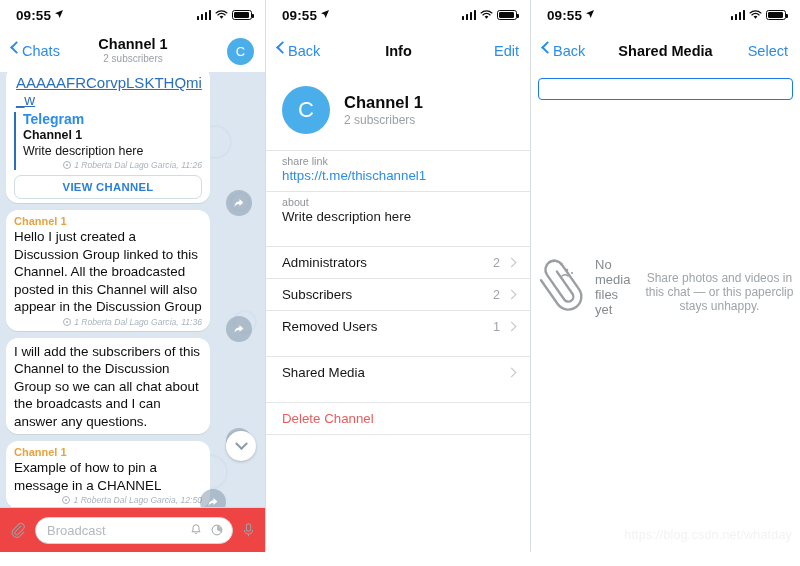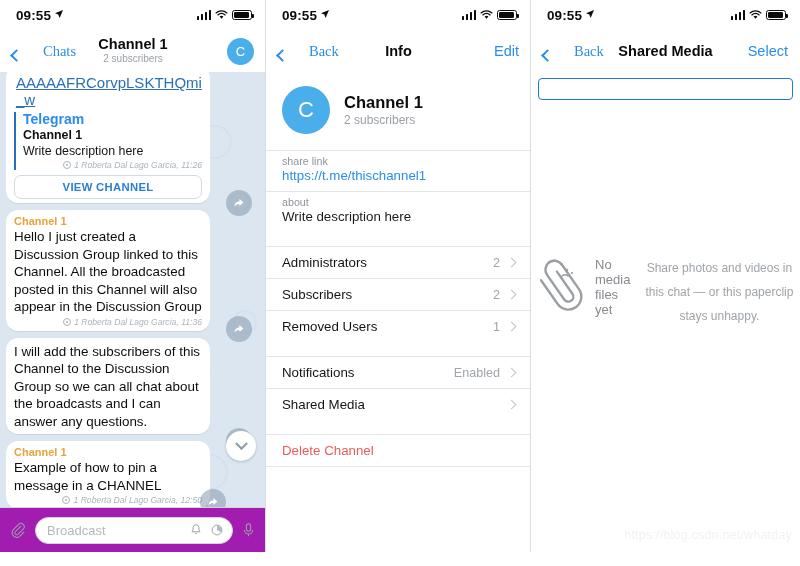--- a/index.html
+++ b/index.html
@@ -33,21 +33,21 @@
   .sig i:nth-child(4) { height: 10px; }
   .batt { width: 20px; height: 10px; border: 1.2px solid #0b0b0b; border-radius: 2.6px; position: relative; }
   .batt::after { content:""; position:absolute; right:-3px; top:3px; width:1.6px; height:4px; background:#0b0b0b; border-radius:0 1px 1px 0; }
   .batt i { position:absolute; left:1.2px; top:1.2px; bottom:1.2px; width: 15px; background:#0b0b0b; border-radius:1.2px; display:block; }
 
   
   .navbar {
     height: 42px; display: flex; align-items: center;
     padding: 0 12px; background: #ffffff; position: relative;
   }
-  .nav-back { display: flex; align-items: flex-end; gap: 21px; color: #2b8ceb; font-size: 14.5px; cursor: pointer; z-index:2;font-family:Liberation Serif, serif;}
+  .nav-back { display: flex; align-items: flex-start; gap: 0; color: #2b8ceb; font-size: 14.5px; cursor: pointer; z-index:2;}
   .chev-left { width: 9px; height: 9px; border-left: 2.1px solid #2b8ceb; border-bottom: 2.1px solid #2b8ceb; transform: rotate(45deg); display:block; margin-right:1px;}
   .nav-title-wrap { position: absolute; left: 0; right: 0; text-align: center; pointer-events: none; }
   .nav-title { font-size: 14.5px; font-weight: bold; color: #0a0a0a; line-height: 15px;}
   .nav-sub { font-size: 10px; color: #9aa0a6; line-height: 13px; }
   .nav-right { margin-left: auto; color: #2b8ceb; font-size: 14.5px; cursor: pointer; z-index:2;}
   .nav-avatar {
     margin-left: auto; width: 27px; height: 27px; border-radius: 50%;
     background: #4aaeea; color: #fff; font-size: 13px;
     display: flex; align-items: center; justify-content: center; z-index:2; cursor:pointer;
   }
@@ -95,21 +95,21 @@
   .scroll-btn {
     position: absolute; right: 10px; bottom: 8px; width: 30px; height: 30px; border-radius: 50%;
     background: #ffffff; box-shadow: 0 1px 3px rgba(0,0,0,.2);
     display: flex; align-items: center; justify-content: center; cursor:pointer;
   }
   .chev-down { width: 9px; height: 9px; border-right: 2px solid #8e9aa5; border-bottom: 2px solid #8e9aa5; transform: rotate(45deg) translate(-2px,-2px); }
 
   
   .inputbar {
     position: absolute; bottom: 0; left: 0; right: 0; height: 45px;
-    background: #a21caf; border-top: 1px solid #d3d6da;
+    background: #ef4444; border-top: 1px solid #d3d6da;
     display: flex; align-items: center; gap: 8px; padding: 0 10px;
   }
   .field {
     flex: 1; height: 27px; border: 1px solid #d2d5d9; border-radius: 14px; background: #fff;
     display: flex; align-items: center; padding: 0 8px 0 11px; gap: 7px;
   }
   .field-ph { flex: 1; font-size: 13px; color: #b3b8bd; }
   .ic { color: #9aa1a8; display: flex; align-items: center; }
 
   
@@ -144,21 +144,21 @@
   }
   .seg-item:last-child { border-right: none; }
   .seg-item.active { background: #1a7aea; color: #ffffff; }
   .media-empty {
     position: absolute; top: 72px; left: 0; right: 0; bottom: 0;
     display: flex; flex-direction: row; align-items: center; justify-content: center;
     padding-bottom: 40px; gap: 0;
   }
   .clip-icon { margin-bottom: 16px; }
   .empty-title { font-size: 13px; color: #868b90; margin-bottom: 10px; }
-  .empty-sub { font-size: 12px; color: #9fa4a9; text-align: center; line-height: 24px; }
+  .empty-sub { font-size: 12px; color: #9fa4a9; text-align: center; line-height: 14px; }
 
   .watermark {
     position: absolute; right: 8px; bottom: 10px;
     font-size: 12.5px; color: #f2f2f2; letter-spacing: .2px; z-index: 60; pointer-events:none;
   }
 </style>
 </head>
 <body>
 
 <div id="root">
@@ -402,27 +402,20 @@
         <span class="row-label">Removed Users</span>
         <span class="row-right">
           <span class="row-value">1</span>
           <span class="chev-right"></span>
         </span>
       </div>
 
       <div class="gap"></div>
 
       <div class="row">
-        <span class="row-label">Notifications</span>
-        <span class="row-right">
-          <span class="row-value">Enabled</span>
-          <span class="chev-right"></span>
-        </span>
-      </div>
-      <div class="row">
         <span class="row-label">Shared Media</span>
         <span class="row-right">
           <span class="row-value"></span>
           <span class="chev-right"></span>
         </span>
       </div>
 
       <div class="gap"></div>
 
       <div class="row danger">

